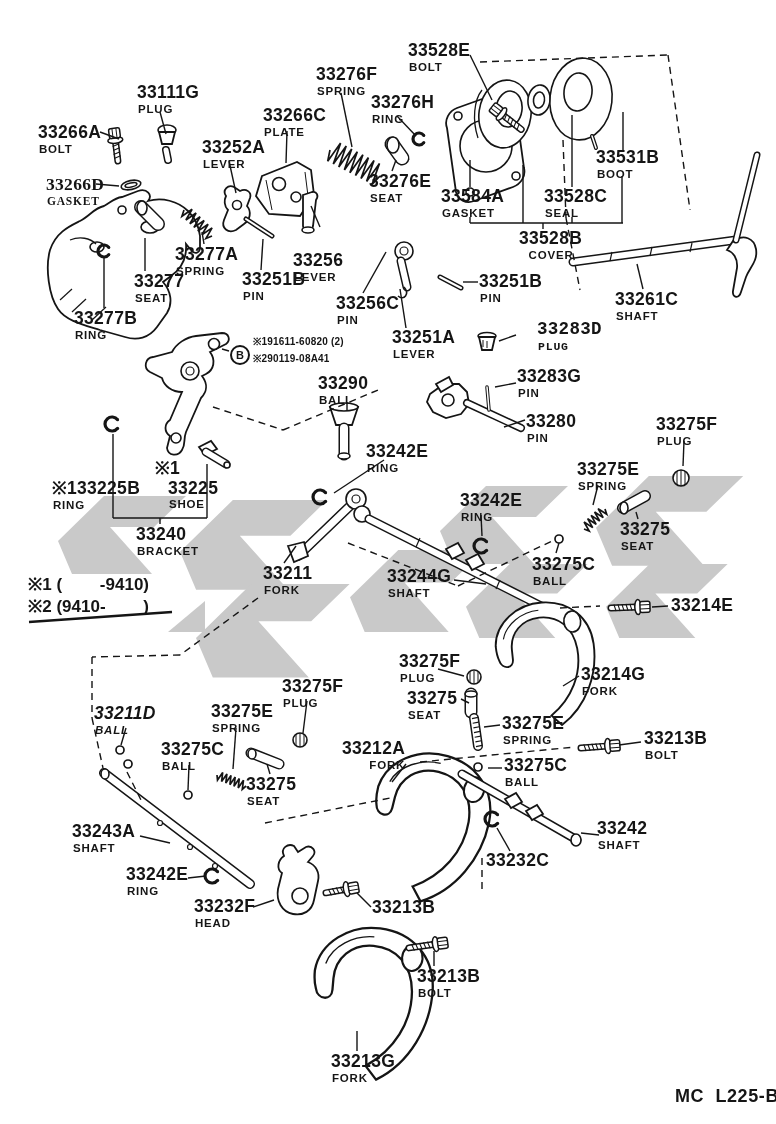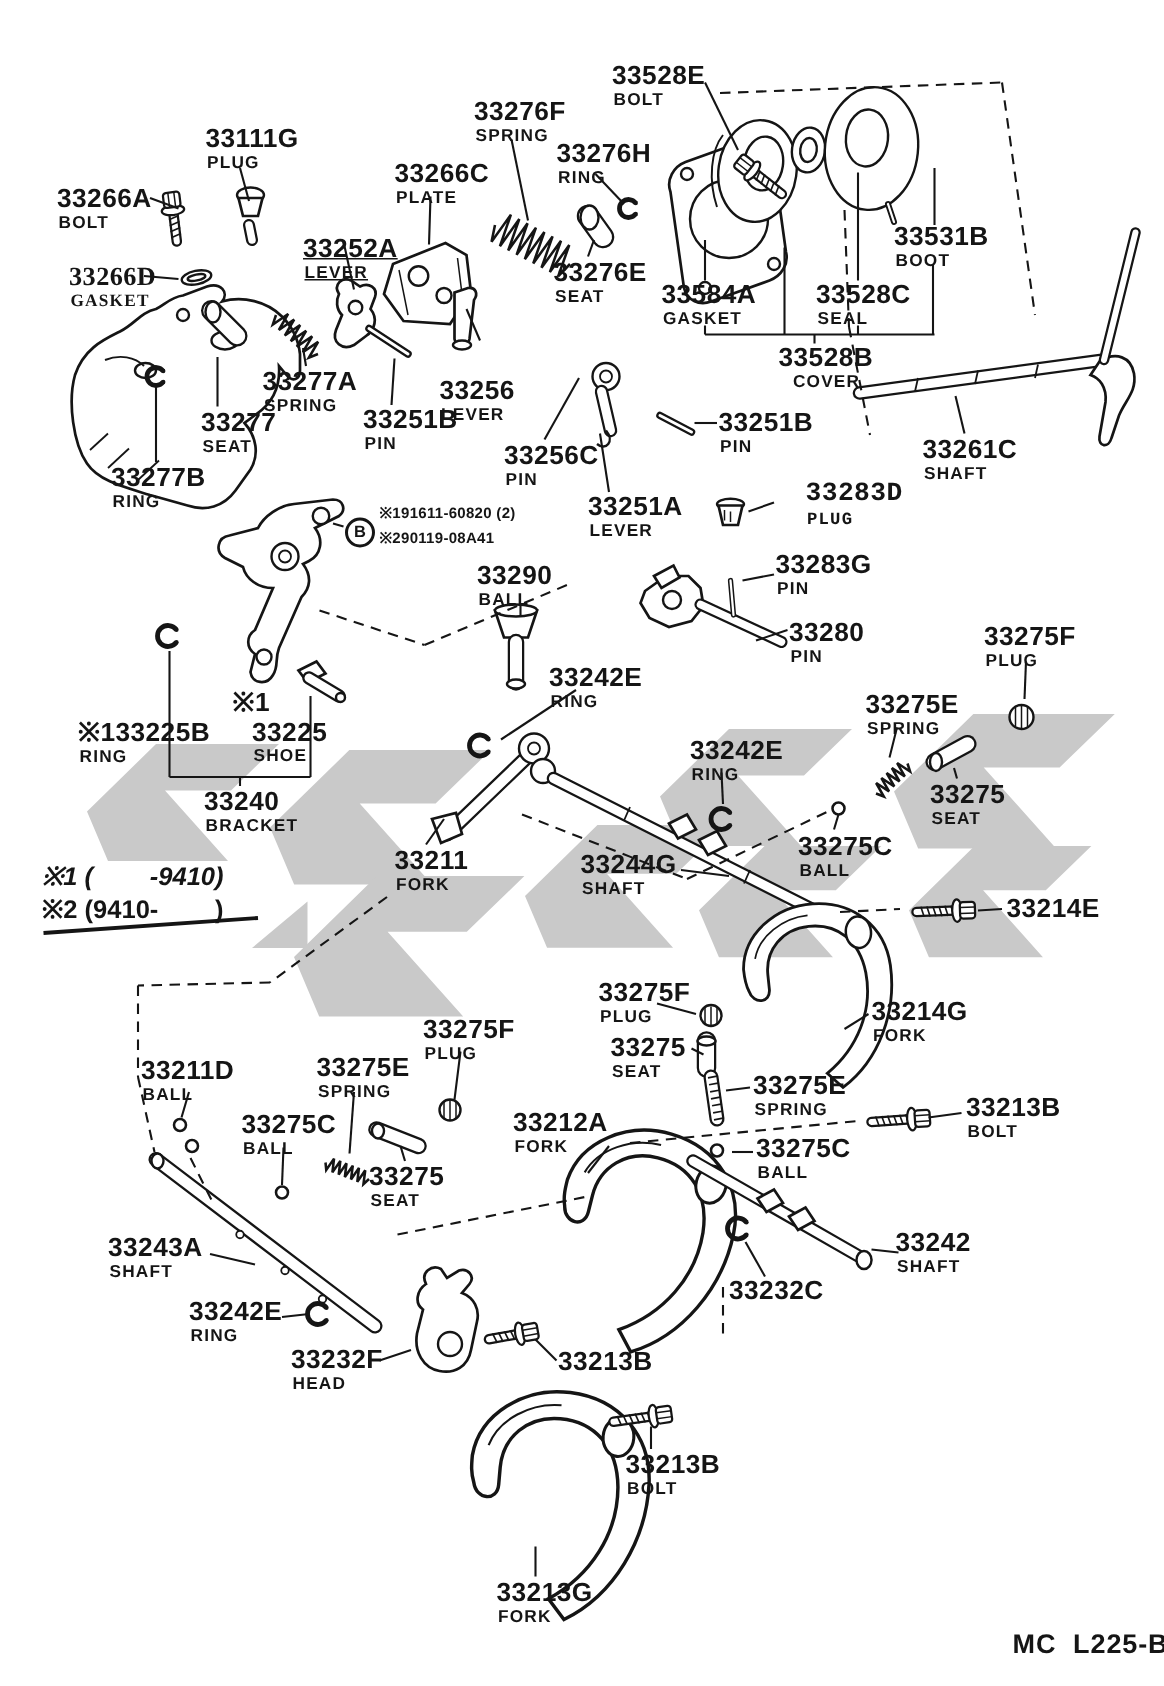--- a/index.html
+++ b/index.html
@@ -398,21 +398,21 @@
         <div class="nm">RING</div>
       </div>
       <div class="lbl" style="left: 38px; top: 124px;">
         <div class="num"><span>33266A</span></div>
         <div class="nm">BOLT</div>
       </div>
       <div class="lbl" style="left: 263px; top: 107px;">
         <div class="num"><span>33266C</span></div>
         <div class="nm">PLATE</div>
       </div>
-      <div class="lbl" style="left: 202px; top: 157px; text-decoration: underline;">
+      <div class="lbl" style="left: 202px; top: 139px;">
         <div class="num"><span>33252A</span></div>
         <div class="nm">LEVER</div>
       </div>
       <div class="lbl" style="left: 46px; top: 176px; font-family: Liberation Serif, serif;">
         <div class="num"><span>33266D</span></div>
         <div class="nm">GASKET</div>
       </div>
       <div class="lbl" style="left: 369px; top: 173px;">
         <div class="num"><span>33276E</span></div>
         <div class="nm">SEAT</div>
@@ -526,41 +526,41 @@
         <div class="num"><span>33211</span></div>
         <div class="nm">FORK</div>
       </div>
       <div class="lbl" style="left: 387px; top: 568px;">
         <div class="num"><span>33244G</span></div>
         <div class="nm">SHAFT</div>
       </div>
       <div class="lbl" style="left: 671px; top: 597px;">
         <div class="num"><span>33214E</span></div>
       </div>
-      <div class="lbl" style="left: 94px; top: 705px;">
+      <div class="lbl" style="left: 94px; top: 705px; font-style: italic;">
         <div class="num"><span>33211D</span></div>
         <div class="nm">BALL</div>
       </div>
       <div class="lbl" style="left: 211px; top: 703px;">
         <div class="num"><span>33275E</span></div>
         <div class="nm">SPRING</div>
       </div>
       <div class="lbl" style="left: 161px; top: 741px;">
         <div class="num"><span>33275C</span></div>
         <div class="nm">BALL</div>
       </div>
       <div class="lbl" style="left: 282px; top: 678px;">
         <div class="num"><span>33275F</span></div>
         <div class="nm">PLUG</div>
       </div>
       <div class="lbl" style="left: 246px; top: 776px;">
         <div class="num"><span>33275</span></div>
         <div class="nm">SEAT</div>
       </div>
-      <div class="lbl" style="left: 342px; top: 740px;">
+      <div class="lbl" style="left: 342px; top: 740px; text-align: right;">
         <div class="num"><span>33212A</span></div>
         <div class="nm">FORK</div>
       </div>
       <div class="lbl" style="left: 399px; top: 653px;">
         <div class="num"><span>33275F</span></div>
         <div class="nm">PLUG</div>
       </div>
       <div class="lbl" style="left: 407px; top: 690px;">
         <div class="num"><span>33275</span></div>
         <div class="nm">SEAT</div>
@@ -608,16 +608,16 @@
         <div class="nm">SHAFT</div>
       </div>
       <div class="lbl" style="left: 331px; top: 1053px;">
         <div class="num"><span>33213G</span></div>
         <div class="nm">FORK</div>
       </div>
     </div>
   <div class="note" style="left:253px;top:334px;">※191611-60820 (2)</div>
   <div class="note" style="left:253px;top:351px;">※290119-08A41</div>
   <div class="badgeB" style="left:230px;top:345px;">B</div>
-  <div class="legend" style="left:28px;top:572px;font-style:italic;">※1 (        -9410)</div>
+  <div class="legend" style="left:28px;top:572px;">※1 (        -9410)</div>
   <div class="legend" style="left:28px;top:594px;">※2 (9410-        )</div>
   <div class="footer" style="left:675px;top:1086px;">MC  L225-B</div>
 </div>
 
 </body></html>

